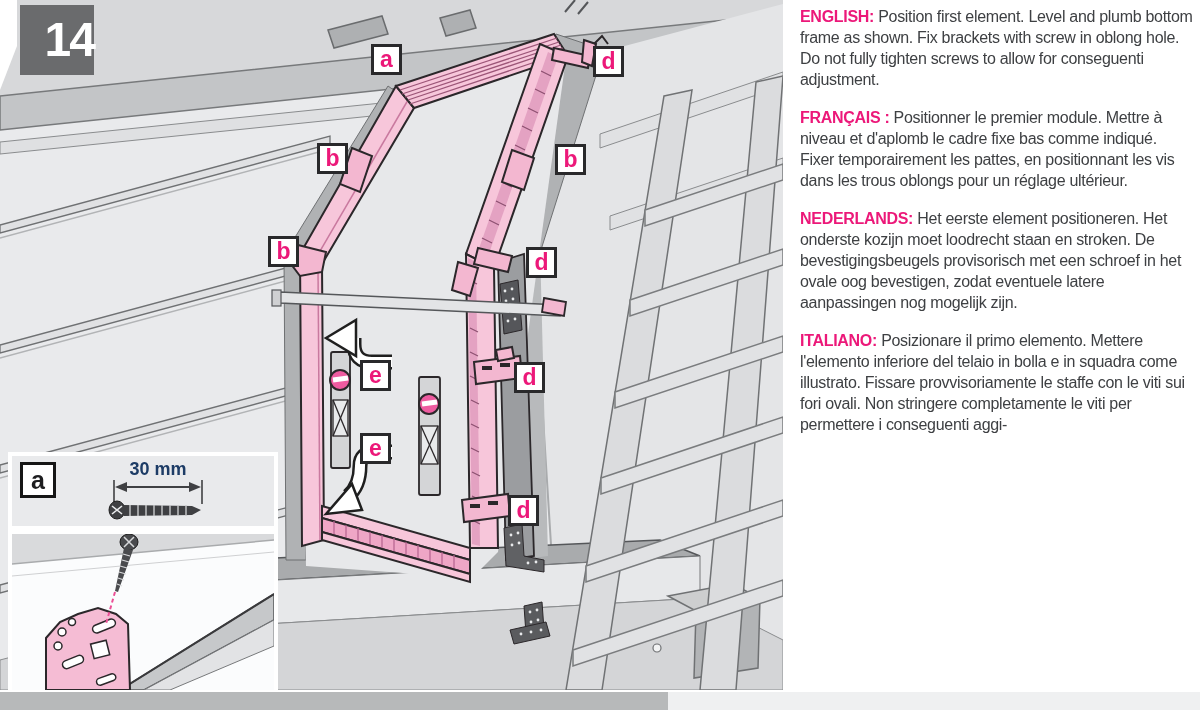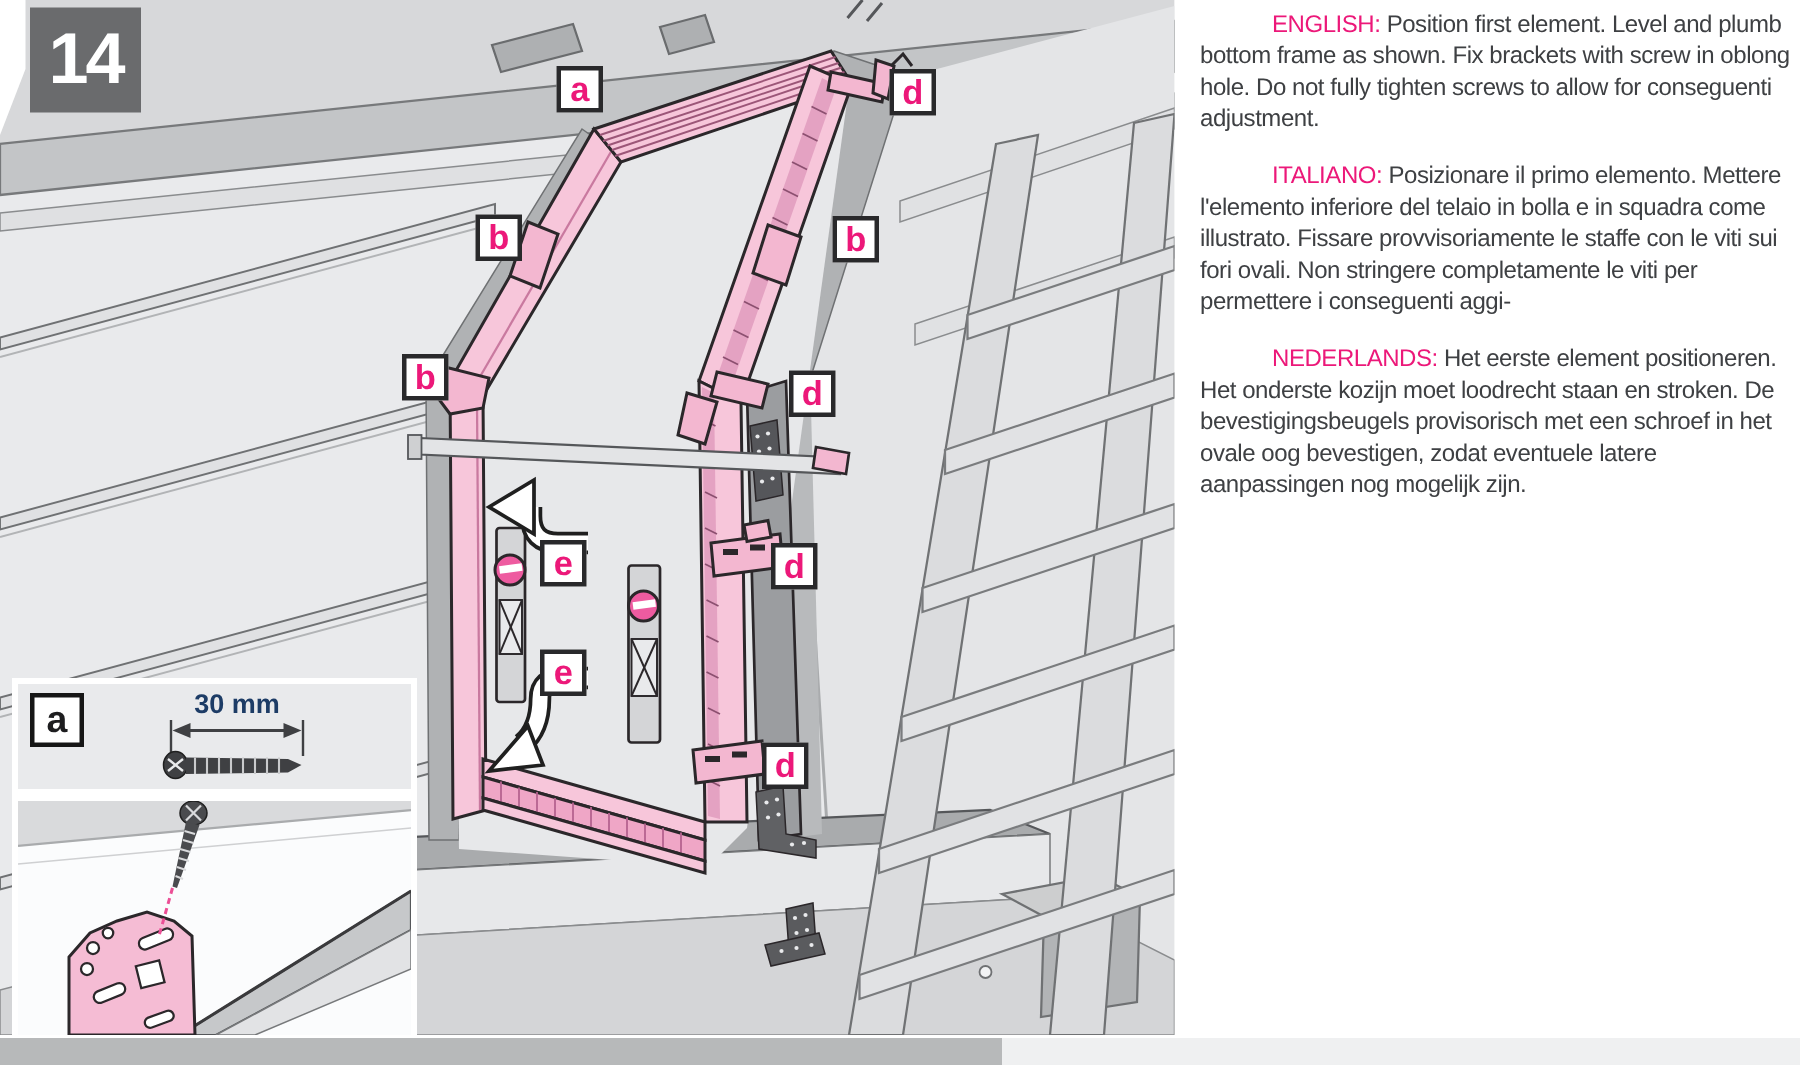--- a/index.html
+++ b/index.html
@@ -3,38 +3,38 @@
 <meta charset="utf-8">
 <title>Document</title>
 <style>
   html,body{margin:0;padding:0;background:#fff;}
   #page{position:relative;width:1200px;height:710px;overflow:hidden;background:#fff;
         font-family:"Liberation Sans",sans-serif;}
   #diagram{position:absolute;left:0;top:0;width:783px;height:690px;}
   #diagram svg{display:block;}
   
   .step{position:absolute;left:20px;top:5px;width:74px;height:70px;background:#6a6b6d;
-        color:#fff;font-weight:bold;font-size:48px;line-height:70px;text-align:center;
+        color:#fff;font-weight:bold;font-size:48px;line-height:70px;text-align:right;
         letter-spacing:-2px;}
   
   .callout{position:absolute;width:31px;height:31px;box-sizing:border-box;background:#fff;
            border:3px solid #29292b;color:#ec1879;font-weight:bold;font-size:23px;
            line-height:25px;text-align:center;}
   
   .inset-panel{position:absolute;box-shadow:0 0 0 4px #fff;}
   #inset1{left:12px;top:456px;width:262px;height:70px;background:#e9eaec;}
   #inset2{left:12px;top:534px;width:262px;height:156px;background:#fbfcfd;overflow:hidden;}
   .inset-label{position:absolute;left:8px;top:6px;width:36px;height:36px;box-sizing:border-box;
                background:#fff;border:3px solid #161616;color:#1d1d1f;font-weight:bold;
                font-size:25px;line-height:30px;text-align:center;}
   
   .textcol{position:absolute;left:800px;top:6px;width:394px;height:686px;overflow:hidden;}
   .textcol p{margin:0 0 17px 0;font-size:16px;line-height:21px;letter-spacing:-0.3px;
              color:#3e4043;}
-  .lang{color:#ec1879;font-weight:normal;margin-left:48px;}
+  .lang{color:#ec1879;font-weight:bold;}
   
   .bar-track{position:absolute;left:0;top:692px;width:1200px;height:18px;background:#eff0f1;}
   .bar-thumb{position:absolute;left:0;top:692px;width:668px;height:18px;background:#b7b9ba;}
 </style>
 </head>
 <body>
 
 <div id="page">
 
   <div id="diagram">
@@ -272,20 +272,21 @@
           <polygon points="112,14 121,16 106,58 103,57" fill="#4a4b4e"></polygon>
           <path d="M111,20 118,22 M110,26 117,28 M108,32 115,34 M107,38 114,40 M106,44 112,46 M105,50 110,52" stroke="#d9dadc" stroke-width="1.3"></path>
         </g>
         <line x1="103" y1="58" x2="94" y2="90" stroke="#ec4f96" stroke-width="2" stroke-dasharray="4 3"></line>
       </svg>
     </div>
   </div>
 
   <div class="textcol">
     <p><span class="lang">ENGLISH:</span><span> Position first element. Level and plumb bottom frame as shown. Fix brackets with screw in oblong hole. Do not fully tighten screws to allow for conseguenti adjustment.</span></p>
+    <p><span class="lang">FRANÇAIS :</span><span> Positionner le premier module. Mettre à niveau et d'aplomb le cadre fixe bas comme indiqué. Fixer temporairement les pattes, en positionnant les vis dans les trous oblongs pour un réglage ultérieur.</span></p>
+    <p><span class="lang">NEDERLANDS:</span><span> Het eerste element positioneren. Het onderste kozijn moet loodrecht staan en stroken. De bevestigingsbeugels provisorisch met een schroef in het ovale oog bevestigen, zodat eventuele latere aanpassingen nog mogelijk zijn.</span></p>
     <p><span class="lang">ITALIANO:</span><span> Posizionare il primo elemento. Mettere l'elemento inferiore del telaio in bolla e in squadra come illustrato. Fissare provvisoriamente le staffe con le viti sui fori ovali. Non stringere completamente le viti per permettere i conseguenti aggi-</span></p>
-    <p><span class="lang">NEDERLANDS:</span><span> Het eerste element positioneren. Het onderste kozijn moet loodrecht staan en stroken. De bevestigingsbeugels provisorisch met een schroef in het ovale oog bevestigen, zodat eventuele latere aanpassingen nog mogelijk zijn.</span></p>
   </div>
 
   <div class="bar-track"></div>
   <div class="bar-thumb"></div>
 
 </div>
 
 </body></html>

